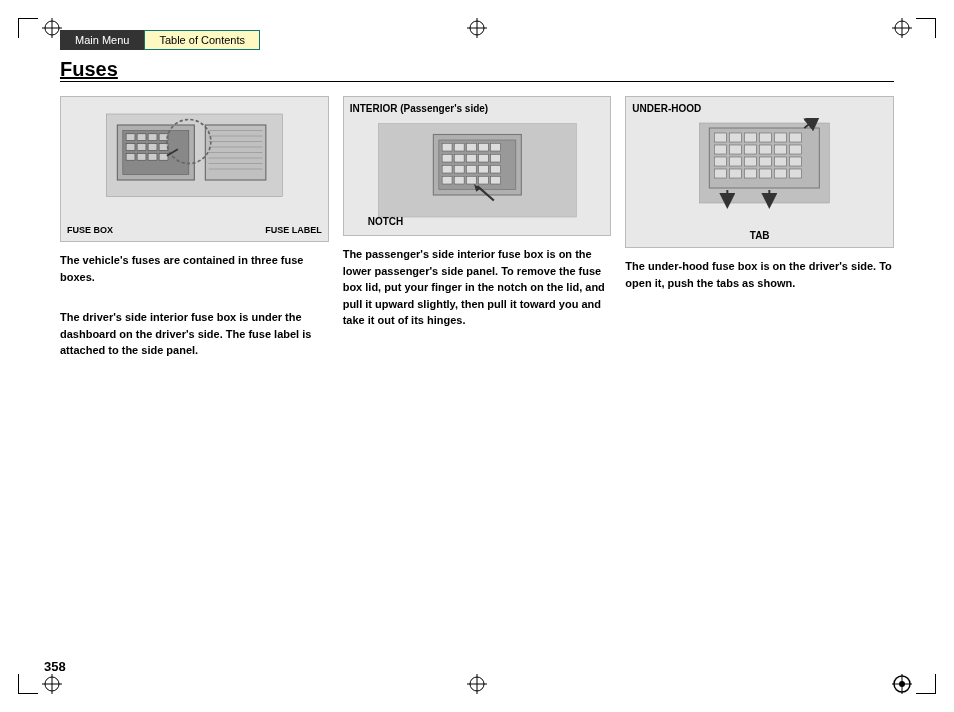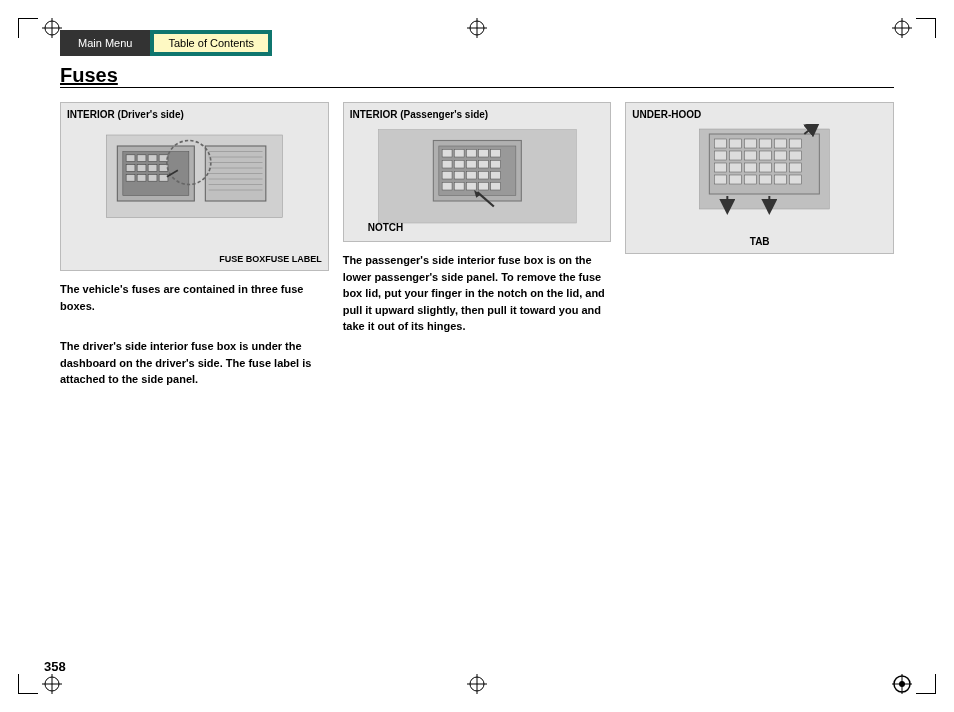--- a/index.html
+++ b/index.html
@@ -61,21 +61,21 @@
       gap: 0;
       margin-bottom: 8px;
       margin-left: 0;
     }
 
     .nav-button {
       padding: 3px 14px;
       font-size: 11px;
       cursor: pointer;
       background: #fff;
-      border: 4px solid #0f766e;
+      border: 1px solid #0f766e;
       font-family: Arial, sans-serif;
     }
 
     .nav-button.active {
       background: #333;
       color: #fff;
       border-color: #333;
     }
 
     .nav-button:not(.active) {
@@ -136,24 +136,24 @@
     }
 
     
     .diagram-svg {
       width: 100%;
       height: 100%;
     }
 
     .diagram-labels {
       display: flex;
-      justify-content: flex-end;
+      justify-content: space-between;
       font-size: 9px;
       font-weight: bold;
-      margin-top: 20px;
+      margin-top: 12px;
     }
 
     .col-text {
       font-size: 11px;
       line-height: 1.5;
     }
 
     .col-text p {
       margin-bottom: 24px;
       font-weight: bold;
@@ -241,21 +241,20 @@
     <button class="nav-button">Table of Contents</button>
   </div>
 
   <div class="page-title">Fuses</div>
   <hr class="title-rule">
 
   <div class="columns">
 
     <div class="col">
       <div class="diagram-box">
-        <div class="diagram-title">INTERIOR (Driver's side)</div>
         <div class="diagram-image">
           <svg viewBox="0 0 200 100" class="diagram-svg">
 
             <rect x="20" y="10" width="160" height="75" fill="#d0d0d0" stroke="#999" stroke-width="0.5"></rect>
 
             <rect x="30" y="20" width="70" height="50" fill="#b0b0b0" stroke="#666" stroke-width="1"></rect>
             <rect x="35" y="25" width="60" height="40" fill="#888" stroke="#555" stroke-width="0.5"></rect>
 
             <rect x="38" y="28" width="8" height="6" fill="#ccc" stroke="#444" stroke-width="0.5"></rect>
             <rect x="48" y="28" width="8" height="6" fill="#ccc" stroke="#444" stroke-width="0.5"></rect>
@@ -380,19 +379,22 @@
             <rect x="130" y="51" width="12" height="9" fill="#ddd" stroke="#555" stroke-width="0.5"></rect>
 
             <line x1="68" y1="72" x2="68" y2="83" stroke="#333" stroke-width="2" marker-end="url(#arr)"></line>
             <line x1="110" y1="72" x2="110" y2="83" stroke="#333" stroke-width="2" marker-end="url(#arr)"></line>
 
             <line x1="145" y1="10" x2="155" y2="2" stroke="#333" stroke-width="2" marker-end="url(#arr)"></line>
           </svg>
         </div>
         <div class="tab-label">TAB</div>
       </div>
+      <div class="col-text">
+        <p>The under-hood fuse box is on the driver's side. To open it, push the tabs as shown.</p>
+      </div>
     </div>
 
   </div>
 
   <div class="page-number">358</div>
 
 </div>
 
 </body></html>

